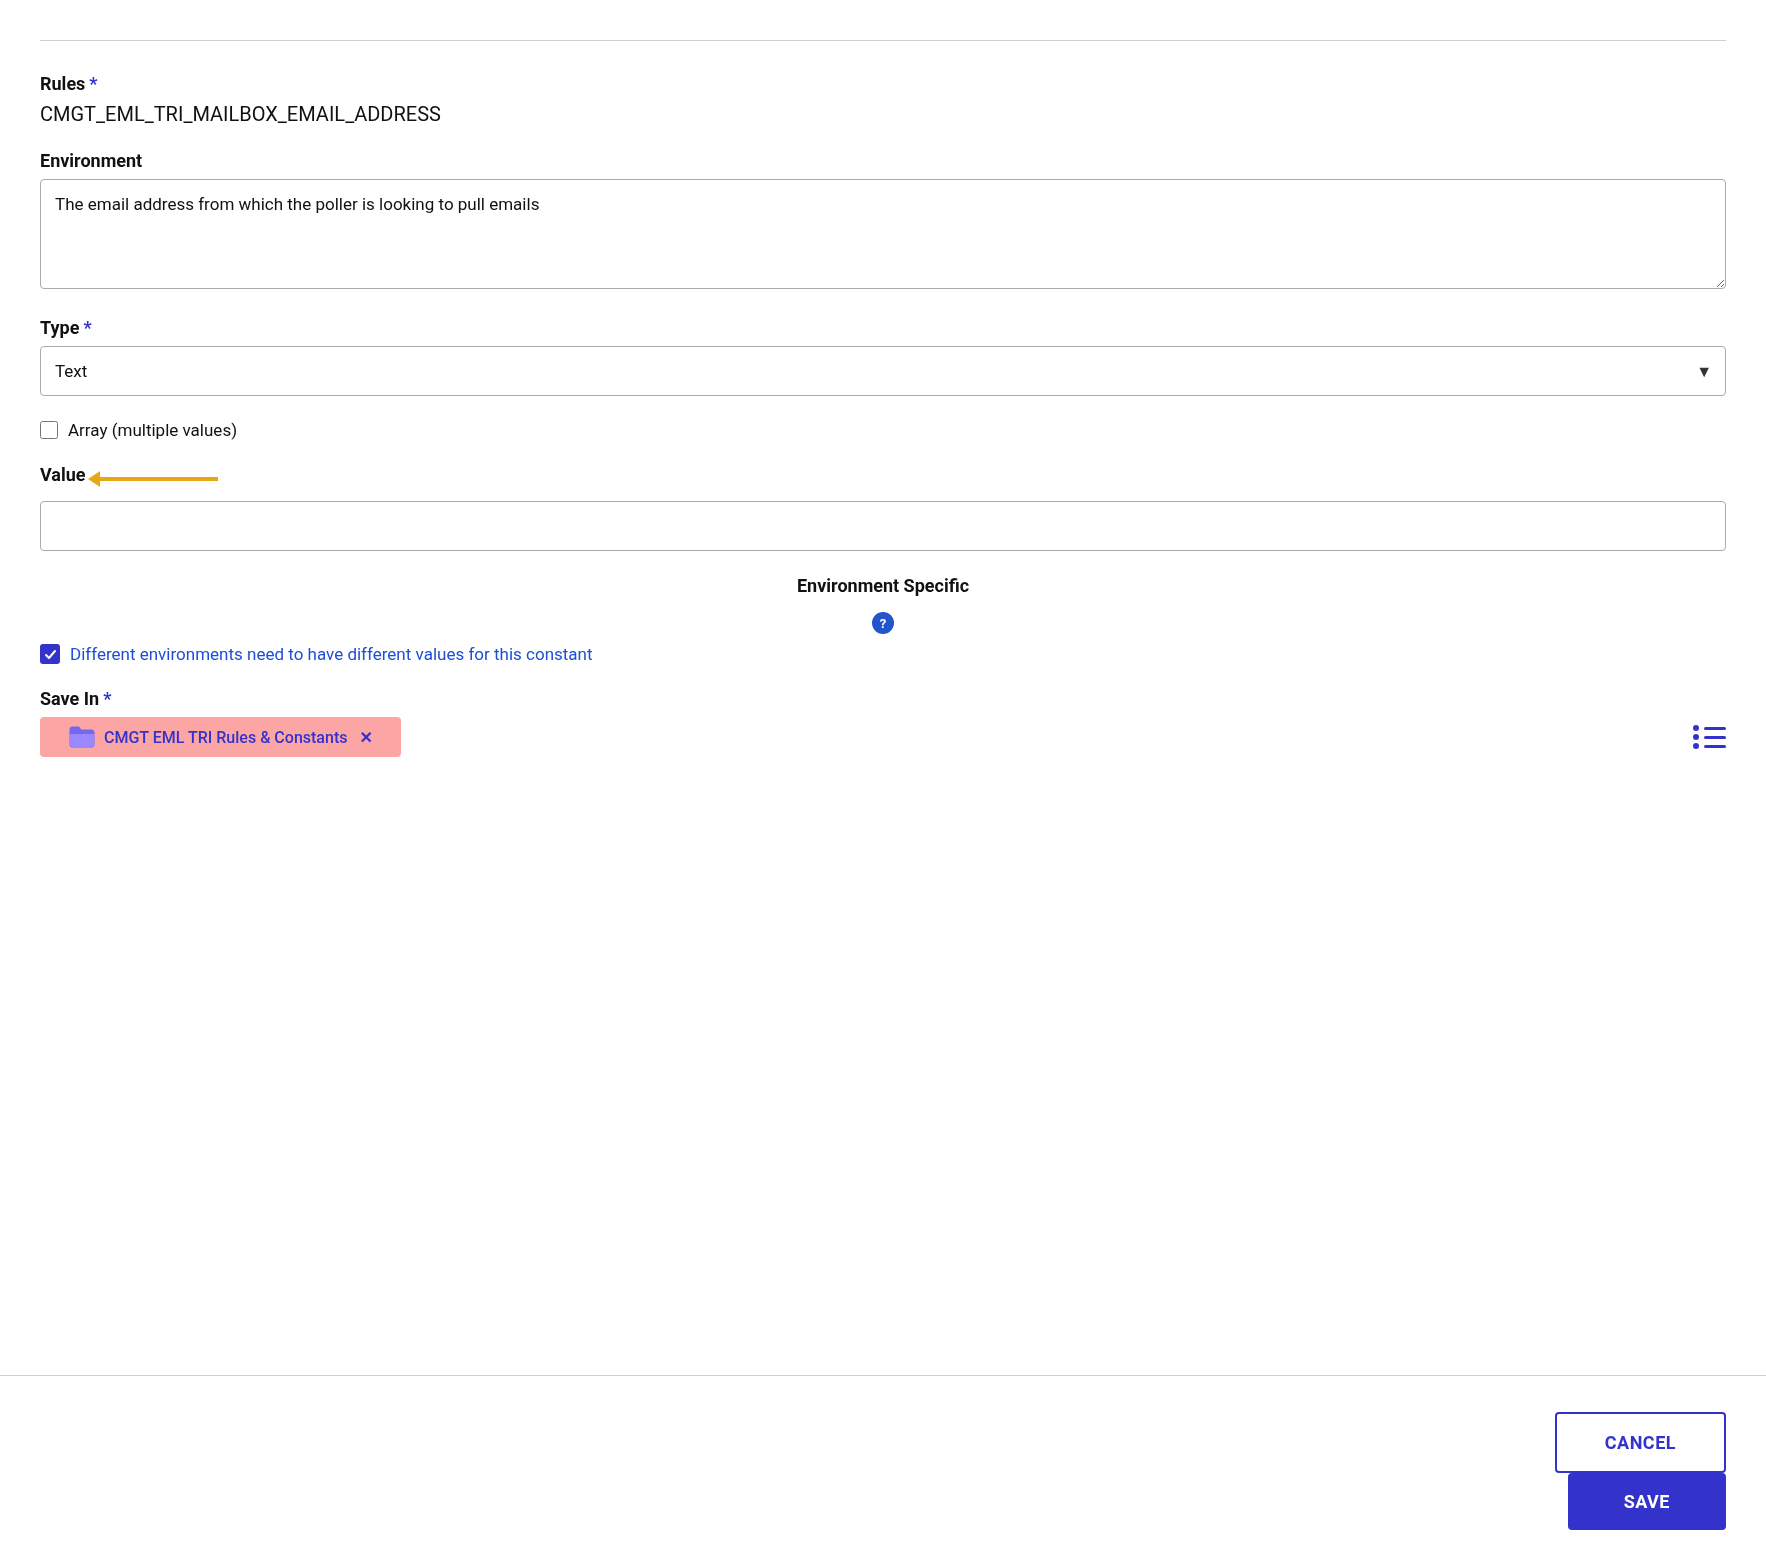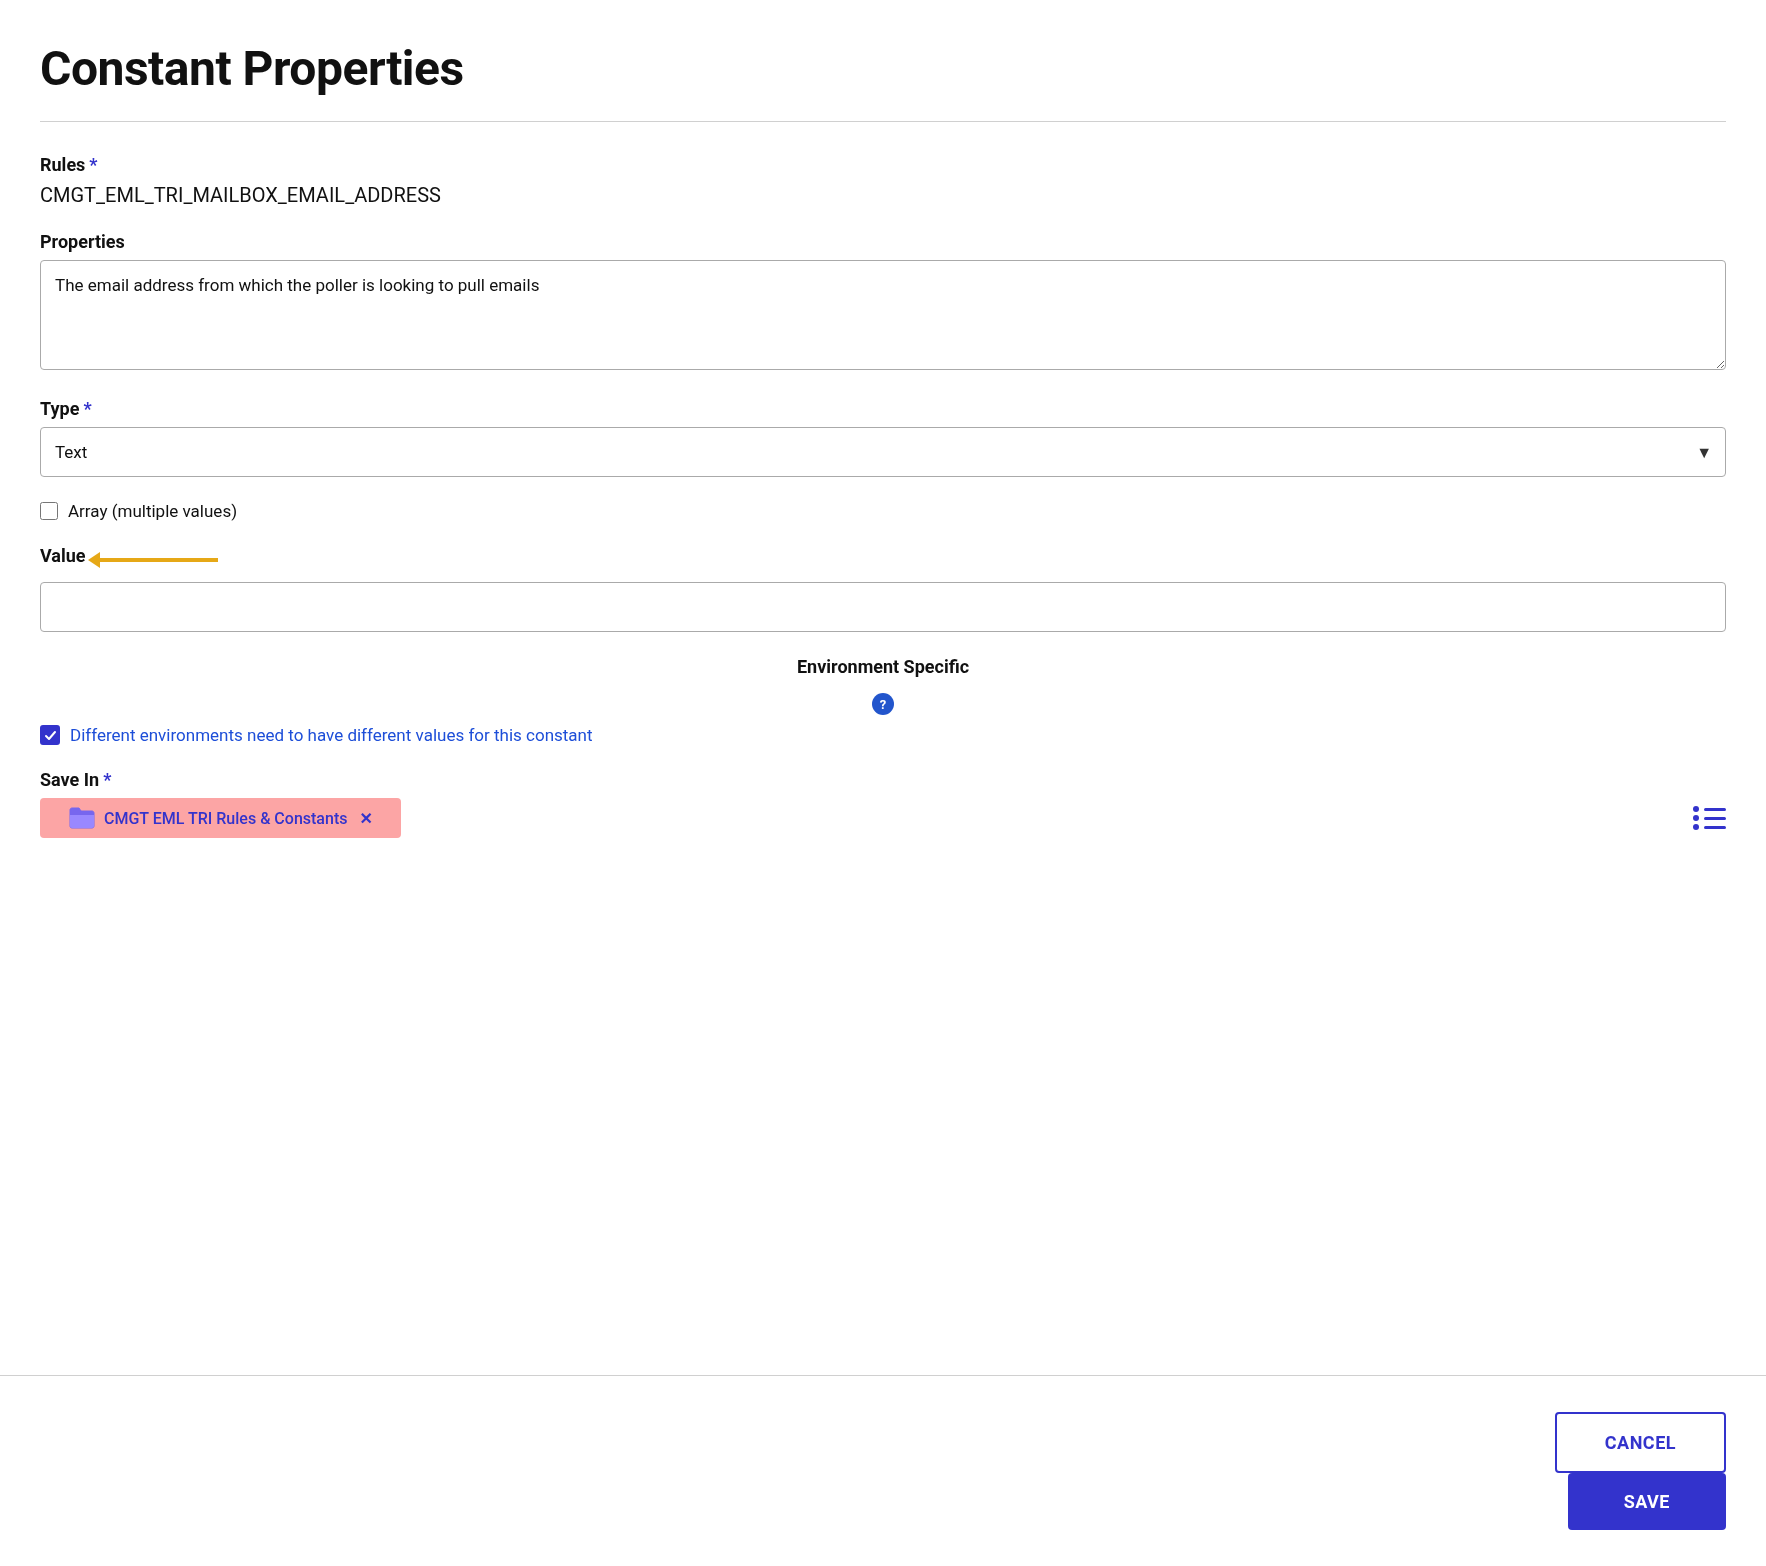--- a/index.html
+++ b/index.html
@@ -316,34 +316,33 @@
       font-weight: 700;
       cursor: pointer;
       letter-spacing: 0.5px;
       font-family: inherit;
     }
   </style>
 </head>
 <body>
 
 <div class="main-content">
-  <h1 class="page-title">Constant Properties</h1>
   <hr class="divider">
 
   <div class="field-group">
     <div class="field-label">
       <span>Rules</span>
       <span class="required-star">*</span>
     </div>
     <div class="field-value-text">CMGT_EML_TRI_MAILBOX_EMAIL_ADDRESS</div>
   </div>
 
   <div class="field-group">
     <div class="field-label">
-      <span>Properties</span>
+      <span>Environment</span>
     </div>
     <textarea class="description-textarea" style="">The email address from which the poller is looking to pull emails</textarea>
   </div>
 
   <div class="field-group">
     <div class="field-label">
       <span>Type</span>
       <span class="required-star">*</span>
     </div>
     <div class="type-select-wrapper">

